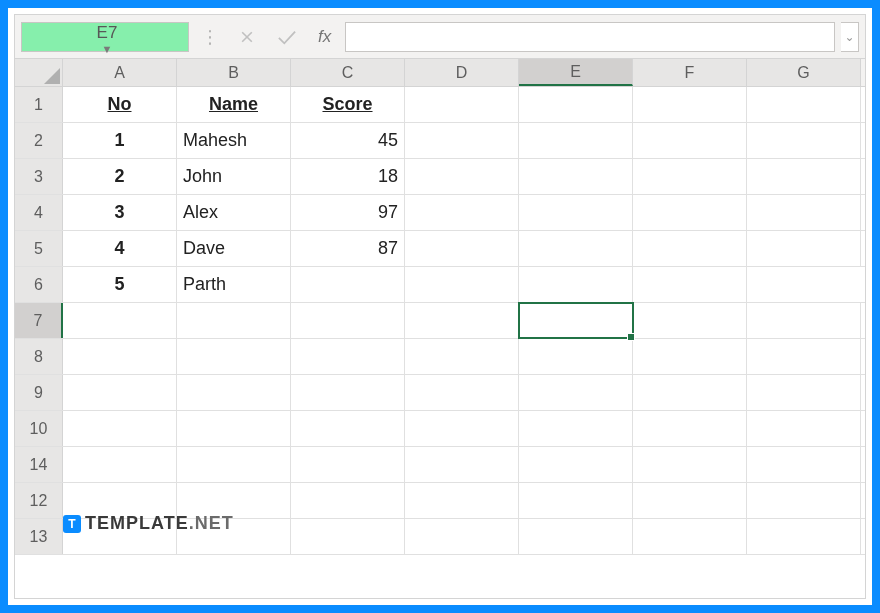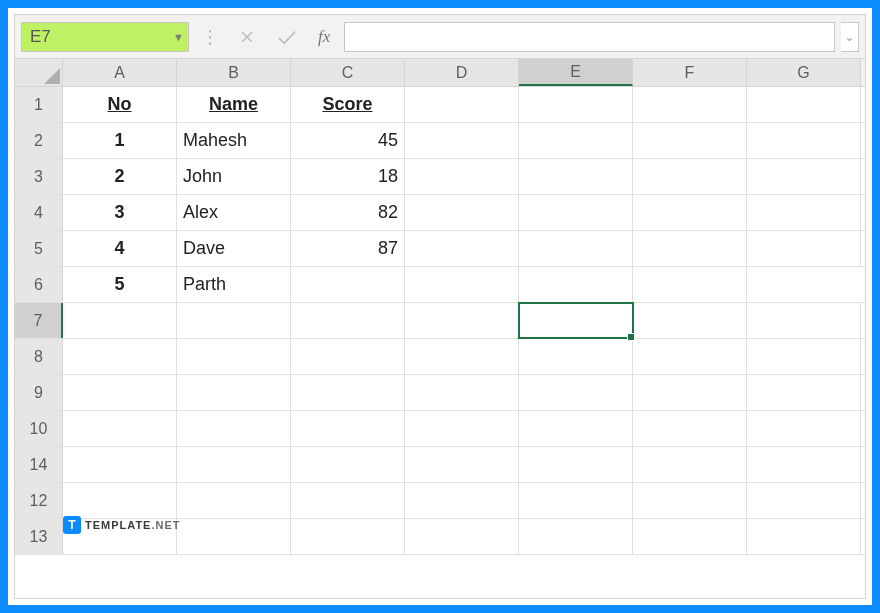--- a/index.html
+++ b/index.html
@@ -32,28 +32,29 @@
     align-items: center;
     padding: 6px;
     gap: 6px;
     background: #f3f2f1;
     border-bottom: 1px solid #d4d4d4;
     height: 44px;
   }
   .namebox {
     width: 168px;
     height: 30px;
-    background: #bef264;
+    background: #86efac;
     border: 1px solid #c8c6c4;
     display: flex;
     align-items: center;
     justify-content: space-between;
     padding: 0 4px 0 8px;
     font-size: 17px;
     color: #575757;
+    flex-direction: column;
   }
   .namebox .dropdown {
     color: #7a7a7a;
     font-size: 11px;
   }
   .dots {
     color: #b0b0b0;
     font-size: 18px;
     padding: 0 6px;
     letter-spacing: -1px;
@@ -68,21 +69,21 @@
     font-size: 18px;
   }
   .fb-btn.cancel svg { width: 16px; height: 16px; }
   .fb-btn.enter svg { width: 22px; height: 18px; }
   .fb-btn svg path { stroke: #c0c0c0; stroke-width: 2; fill: none; }
   .fx {
     font-style: italic;
     font-size: 17px;
     color: #767676;
     padding: 0 8px;
-    font-family: Liberation Serif, serif;
+    font-family: Liberation Sans, sans-serif;
   }
   .formula-input {
     flex: 1;
     height: 30px;
     background: #fff;
     border: 1px solid #c8c6c4;
     padding: 0 8px;
     font-size: 16px;
   }
   .expand {
@@ -206,21 +207,21 @@
     background: #0a8cff;
     border-radius: 3px;
     display: flex;
     align-items: center;
     justify-content: center;
     color: #fff;
     font-size: 12px;
     font-weight: 700;
   }
   .watermark span.txt {
-    font-size: 11px;
+    font-size: 18px;
     letter-spacing: 1px;
     color: #6b6b6b;
     font-weight: 600;
   }
   .watermark span.txt b { color: #3a3a3a; font-weight: 700; }
 </style>
 </head>
 <body>
 
 <div class="frame">
@@ -313,21 +314,21 @@
           </div>
           <div class="row">
             <div class="row-head">4</div>
             <div class="cell bold hcenter">
               <span>3</span>
             </div>
             <div class="cell">
               <span>Alex</span>
             </div>
             <div class="cell hright">
-              <span>82</span>
+              <span>97</span>
             </div>
             <div class="cell"></div>
             <div class="cell"></div>
             <div class="cell"></div>
             <div class="cell"></div>
           </div>
           <div class="row">
             <div class="row-head">5</div>
             <div class="cell bold hcenter">
               <span>4</span>

